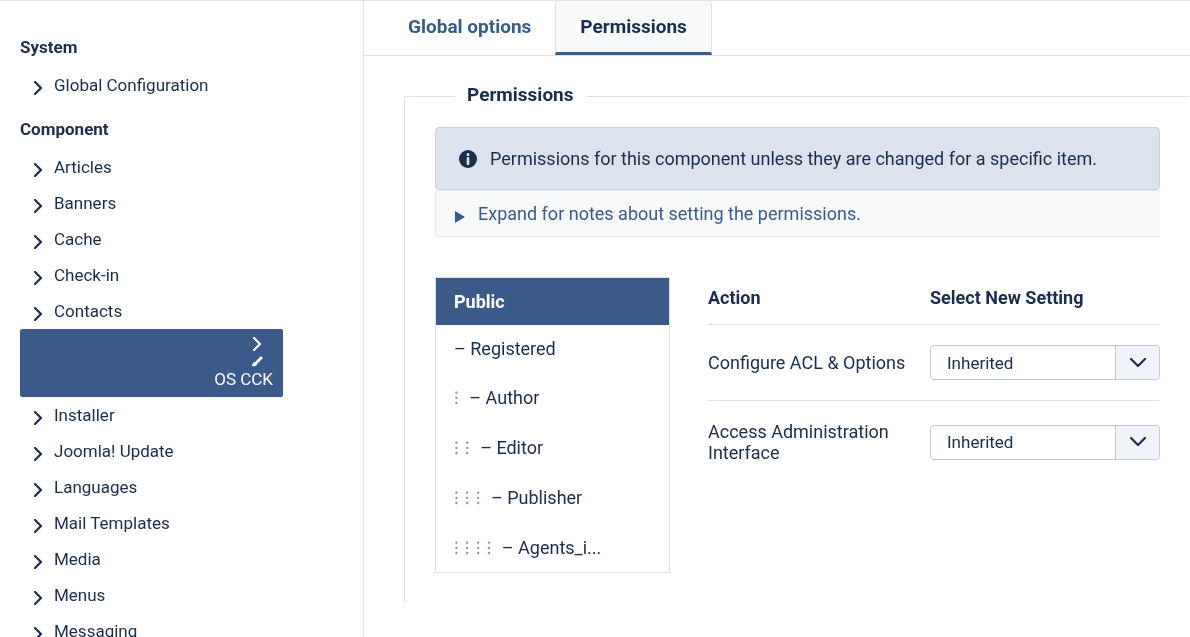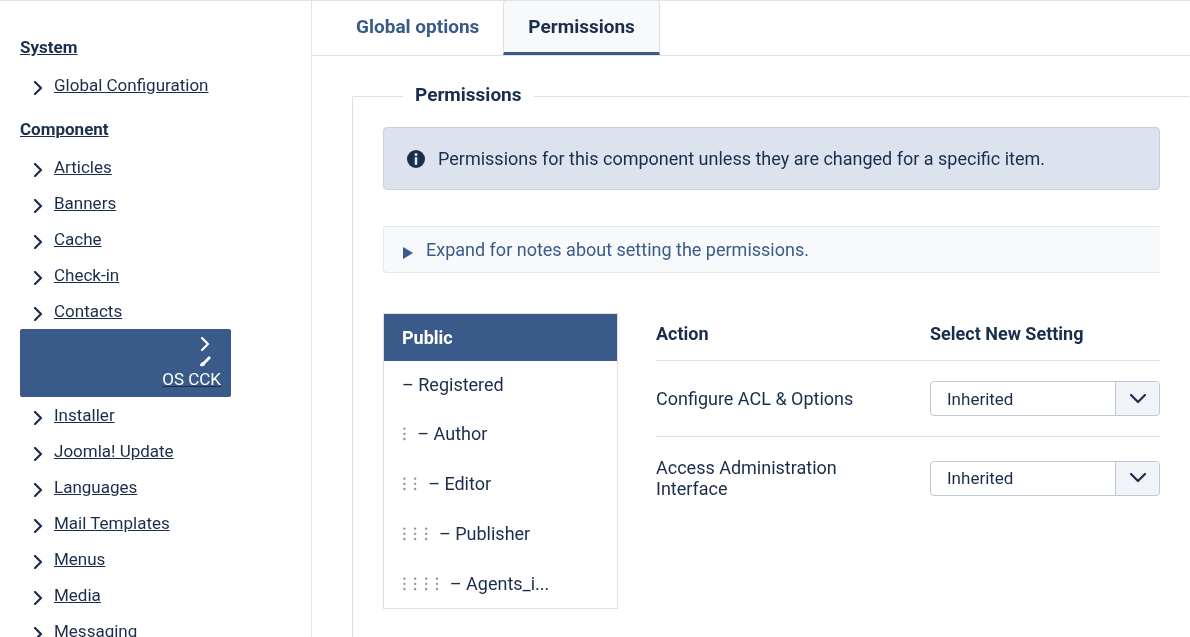--- a/index.html
+++ b/index.html
@@ -9,25 +9,24 @@
   color: #1a2e4b;
   background: #fff;
   width: 1190px;
   height: 637px;
   overflow: hidden;
   position: relative;
 }
 .top-border { border-top: 1px solid #e0e3e8; }
 .layout { display: flex; height: 100%; }
 .sidebar {
-  width: 312px;
+  width: 364px;
   padding: 20px 0 0 20px;
   border-right: 1px solid #e0e3e8;
   background: #fff;
-  text-decoration: underline;
 }
 .sidebar-heading {
   font-weight: 700;
   font-size: 17px;
   color: #1a2e4b;
   margin: 16px 0 10px 0;
 }
 .sidebar-item {
   display: flex;
   align-items: flex-end;
@@ -108,21 +107,20 @@
 }
 .info-box {
   background: #dce3ee;
   border: 1px solid #c6d1e2;
   border-radius: 4px;
   padding: 20px 22px;
   display: flex;
   align-items: center;
   font-size: 18px;
   color: #1a2e4b;
-  margin-bottom: 36px;
 }
 .info-box .info-icon { margin-right: 12px; display:inline-flex; }
 
 .expand-box {
   background: #f7f9fb;
   border: 1px solid #e5e9ef;
   border-right: none;
   border-radius: 4px 0 0 4px;
   padding: 12px 18px;
   font-size: 18px;
@@ -298,29 +296,29 @@
           </svg>
         </span>
       <span>Mail Templates</span>
     </div>
     <div class="sidebar-item">
       <span class="chev">
           <svg width="9" height="14" viewBox="0 0 9 14">
             <path d="M1 1 L7 7 L1 13" stroke="#1a2e4b" stroke-width="2.2" fill="none" stroke-linecap="round" stroke-linejoin="round"></path>
           </svg>
         </span>
+      <span>Media</span>
+    </div>
+    <div class="sidebar-item">
+      <span class="chev">
+          <svg width="9" height="14" viewBox="0 0 9 14">
+            <path d="M1 1 L7 7 L1 13" stroke="#1a2e4b" stroke-width="2.2" fill="none" stroke-linecap="round" stroke-linejoin="round"></path>
+          </svg>
+        </span>
       <span>Menus</span>
-    </div>
-    <div class="sidebar-item">
-      <span class="chev">
-          <svg width="9" height="14" viewBox="0 0 9 14">
-            <path d="M1 1 L7 7 L1 13" stroke="#1a2e4b" stroke-width="2.2" fill="none" stroke-linecap="round" stroke-linejoin="round"></path>
-          </svg>
-        </span>
-      <span>Media</span>
     </div>
     <div class="sidebar-item">
       <span class="chev">
           <svg width="9" height="14" viewBox="0 0 9 14">
             <path d="M1 1 L7 7 L1 13" stroke="#1a2e4b" stroke-width="2.2" fill="none" stroke-linecap="round" stroke-linejoin="round"></path>
           </svg>
         </span>
       <span>Messaging</span>
     </div>
     <div class="sidebar-item faded">

